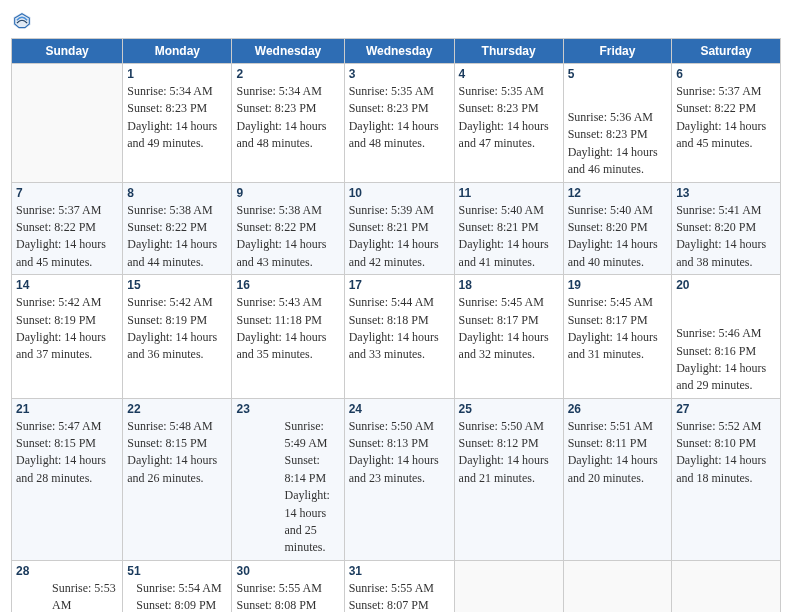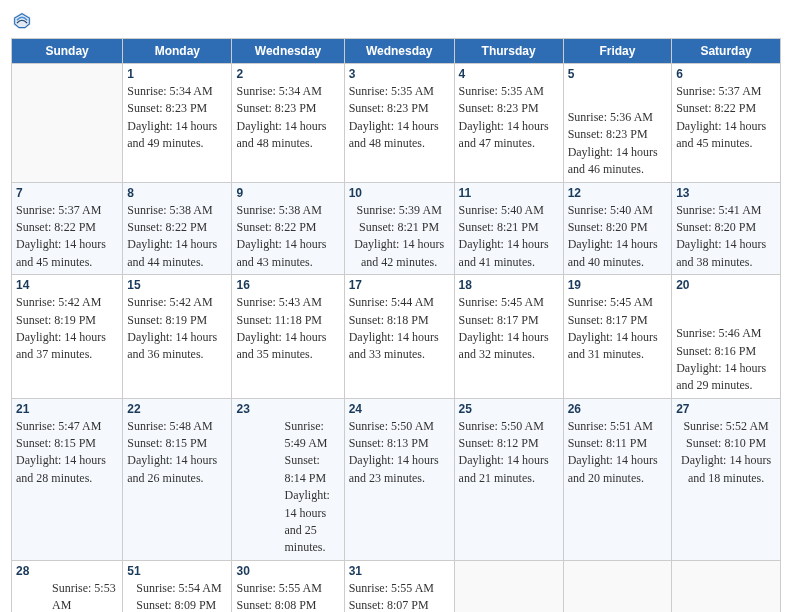--- a/index.html
+++ b/index.html
@@ -188,21 +188,21 @@
           </td>
           <td>
             <span class="day-num">9</span>
             <div class="day-info" style="white-space: pre-line;">Sunrise: 5:38 AM
 Sunset: 8:22 PM
 Daylight: 14 hours
 and 43 minutes.</div>
           </td>
           <td>
             <span class="day-num">10</span>
-            <div class="day-info" style="white-space: pre-line; text-align: center;">Sunrise: 5:39 AM
+            <div class="day-info" style="white-space: pre-line;">Sunrise: 5:39 AM
 Sunset: 8:21 PM
 Daylight: 14 hours
 and 42 minutes.</div>
           </td>
           <td>
             <span class="day-num">11</span>
             <div class="day-info" style="white-space: pre-line;">Sunrise: 5:40 AM
 Sunset: 8:21 PM
 Daylight: 14 hours
 and 41 minutes.</div>
@@ -311,21 +311,21 @@
           </td>
           <td>
             <span class="day-num">26</span>
             <div class="day-info" style="white-space: pre-line;">Sunrise: 5:51 AM
 Sunset: 8:11 PM
 Daylight: 14 hours
 and 20 minutes.</div>
           </td>
           <td>
             <span class="day-num">27</span>
-            <div class="day-info" style="white-space: pre-line; text-align: center;">Sunrise: 5:52 AM
+            <div class="day-info" style="white-space: pre-line;">Sunrise: 5:52 AM
 Sunset: 8:10 PM
 Daylight: 14 hours
 and 18 minutes.</div>
           </td>
         </tr>
         <tr>
           <td>
             <span class="day-num">28</span>
             <div class="day-info" style="white-space: pre-line; margin-left: 36px;">Sunrise: 5:53 AM
 Sunset: 8:10 PM

